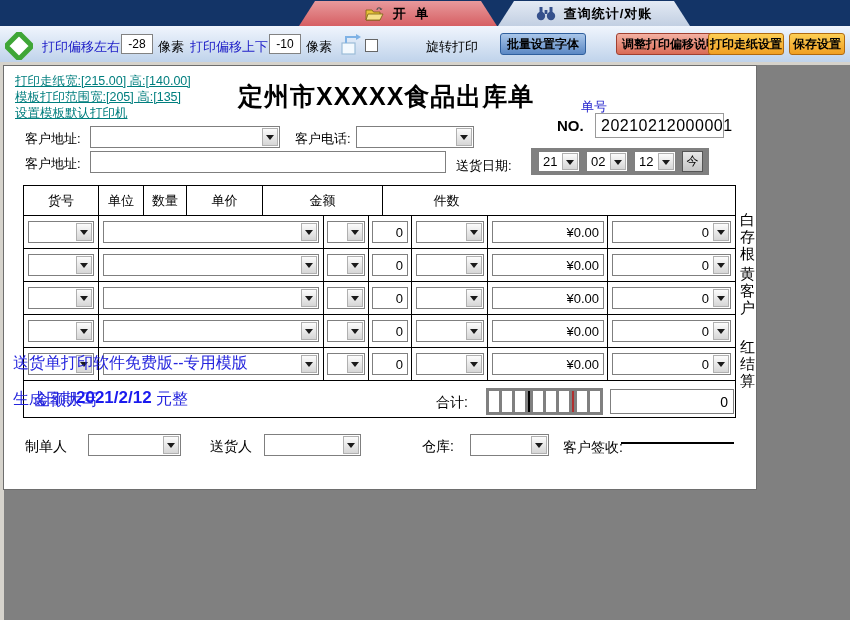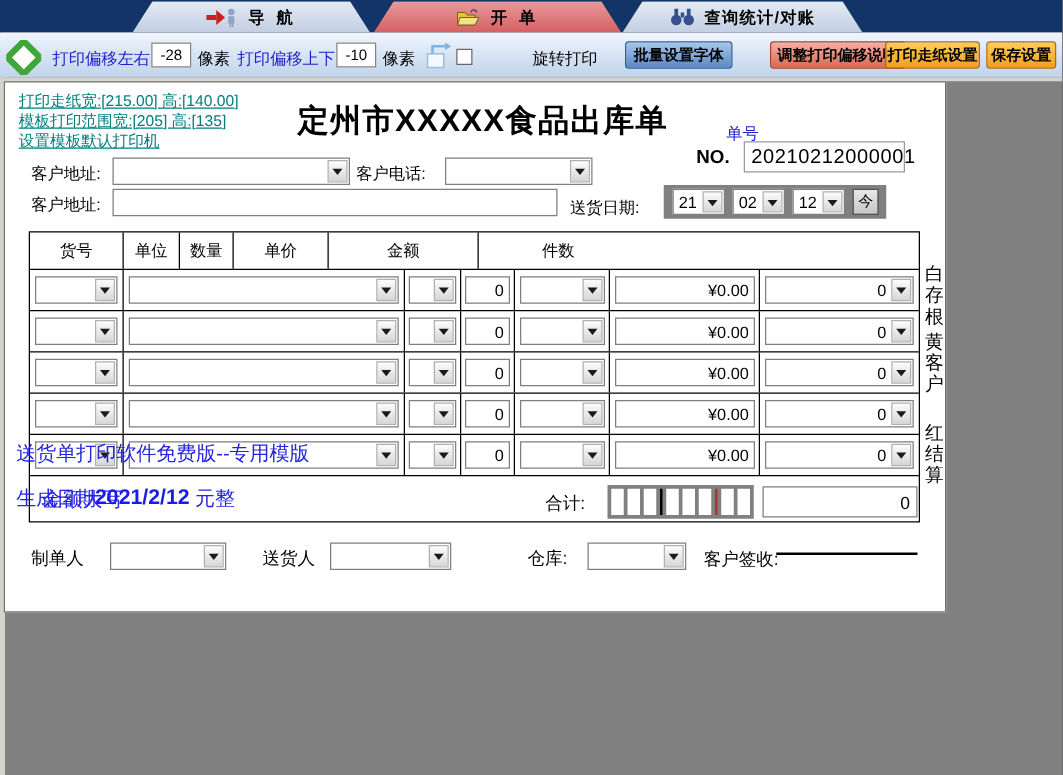--- a/index.html
+++ b/index.html
@@ -104,31 +104,20 @@
   .signline { position:absolute; left:617px; top:376px; width:113px; border-bottom:2px solid #000; }
 
   svg { display:block; }
 </style>
 </head>
 <body>
 
 <div class="screen">
 
   <div class="tabbar">
-    <div class="tab inactive" style="left:106px;width:190px;">
-      <svg width="26" height="16" viewBox="0 0 26 16">
-        <rect x="0" y="6" width="8" height="4" fill="#cc2020"></rect>
-        <polygon points="8,2 15,8 8,14" fill="#cc2020"></polygon>
-        <circle cx="20" cy="3.5" r="2.6" fill="#8fa3c2"></circle>
-        <rect x="17.6" y="7" width="4.8" height="6" fill="#8fa3c2"></rect>
-        <rect x="18.6" y="13" width="1.4" height="3" fill="#8fa3c2"></rect>
-        <rect x="20.4" y="13" width="1.4" height="3" fill="#8fa3c2"></rect>
-      </svg>
-      <span>导 航</span>
-    </div>
     <div class="tab active" style="left:299px;width:198px;">
       <svg width="20" height="16" viewBox="0 0 20 16">
         <path d="M1 4 L7 4 L8.5 6 L15 6 L15 14 L1 14 Z" fill="#e8c23a" stroke="#7a6210" stroke-width="0.8"></path>
         <path d="M3 8 L18 8 L15 14 L1 14 Z" fill="#f5e08a" stroke="#7a6210" stroke-width="0.8"></path>
         <path d="M12 4 C 12 1, 16 1, 16 4" fill="none" stroke="#555" stroke-width="1.2"></path>
         <polygon points="16,4 14.4,2.8 17.6,2.6" fill="#555"></polygon>
       </svg>
       <span>开 单</span>
     </div>
     <div class="tab inactive" style="left:498px;width:192px;letter-spacing:1px;">
@@ -179,21 +168,21 @@
     <span class="blabel" style="left:577px;top:32px;">单号</span>
     <span class="no-prefix">NO.</span>
     <div class="no-input">20210212000001</div>
 
     <span class="plabel" style="left:21px;top:64px;">客户地址:</span>
     <div class="combo" style="left:86px;top:60px;width:190px;height:22px;">
       <div class="cb">
           <i></i>
         </div>
     </div>
-    <span class="plabel" style="left:281px;top:64px;">客户电话:</span>
+    <span class="plabel" style="left:291px;top:64px;">客户电话:</span>
     <div class="combo" style="left:352px;top:60px;width:118px;height:22px;">
       <div class="cb">
           <i></i>
         </div>
     </div>
 
     <span class="plabel" style="left:21px;top:89px;">客户地址:</span>
     <div class="tin" style="left:86px;top:85px;width:356px;height:22px;"></div>
     <span class="plabel" style="left:452px;top:91px;">送货日期:</span>
     <div class="datepanel">

